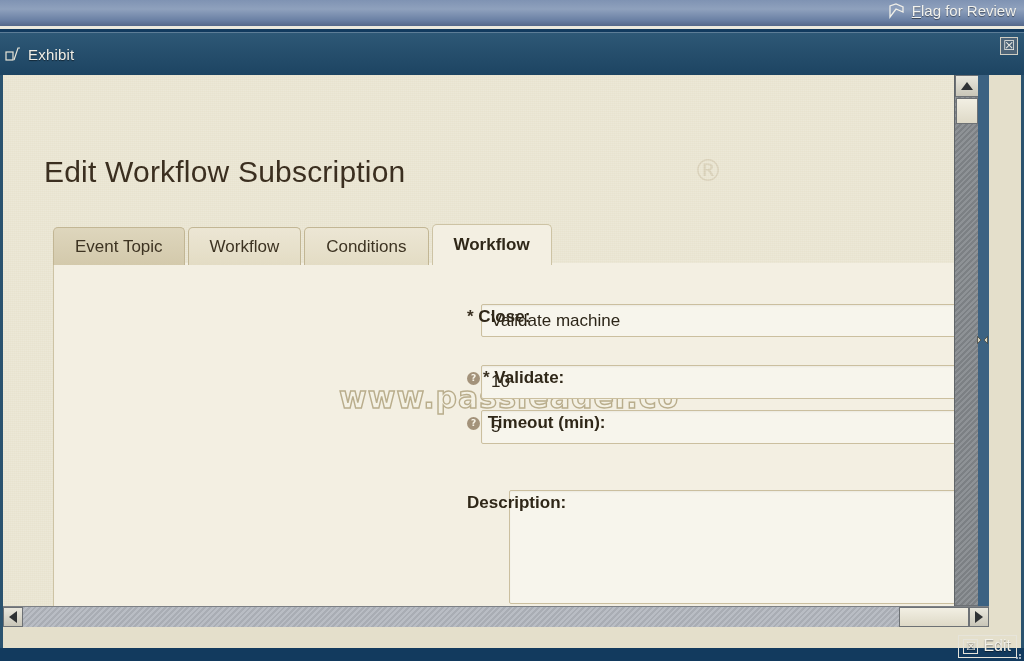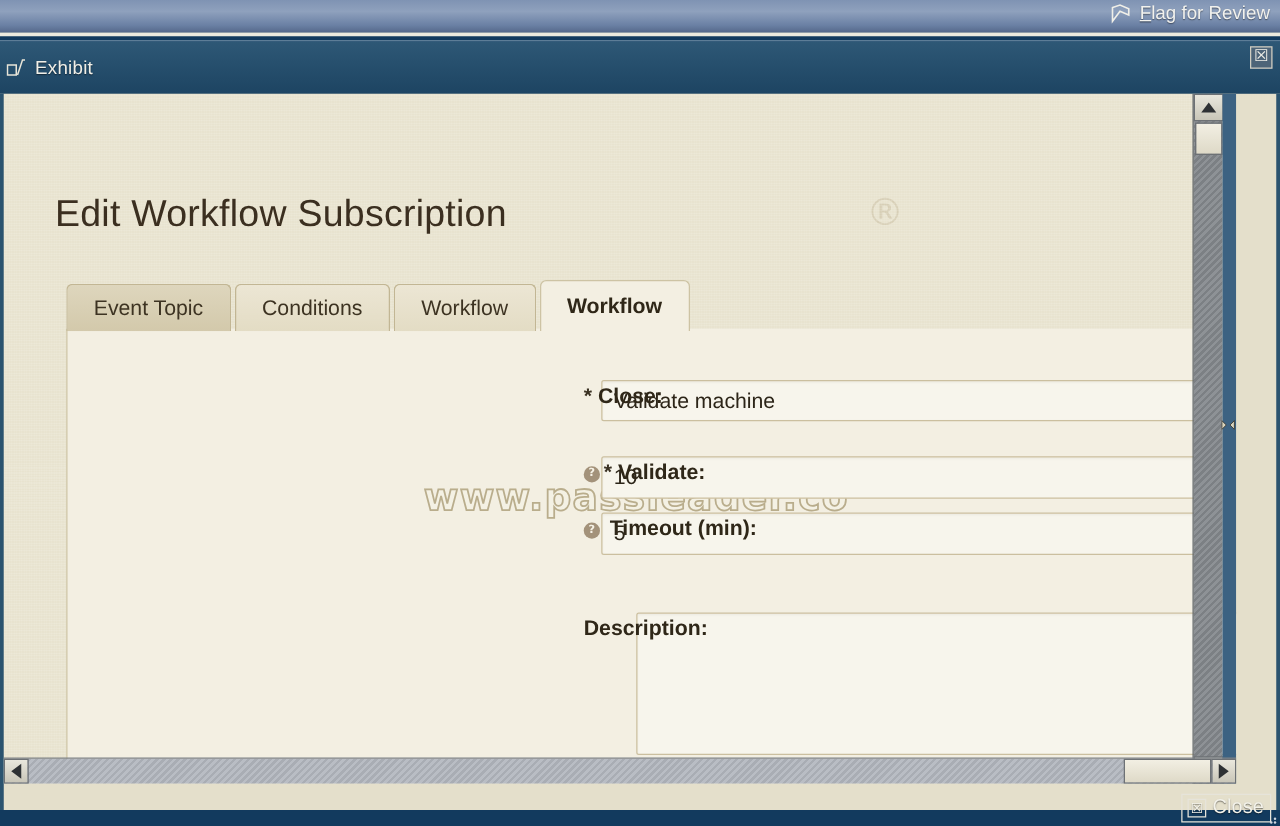--- a/index.html
+++ b/index.html
@@ -380,24 +380,24 @@
       </svg>
       <div id="vmware-reg">®</div>
 
       <div id="page-title">Edit Workflow Subscription</div>
 
       <div id="tab-strip">
         <div class="tab">
           <span>Event Topic</span>
         </div>
         <div class="tab lighter">
+          <span>Workflow</span>
+        </div>
+        <div class="tab lighter">
           <span>Conditions</span>
-        </div>
-        <div class="tab lighter">
-          <span>Workflow</span>
         </div>
         <div class="tab active">
           <span>Workflow</span>
         </div>
       </div>
 
       <div id="tab-panel"></div>
 
       <div id="form-area">
 
@@ -454,20 +454,20 @@
         </div>
       </div>
 
     </div>
   </div>
 </div>
 
 <div id="bottom-strip">
   <div id="close-button">
     <span class="boxx">☒</span>
-    <span>Close</span>
+    <span>Edit</span>
   </div>
   <svg id="resize-grip" viewBox="0 0 10 10">
     <circle cx="8" cy="8" r="1" fill="#cfd6de"></circle>
     <circle cx="5" cy="8" r="1" fill="#cfd6de"></circle>
     <circle cx="8" cy="5" r="1" fill="#cfd6de"></circle>
   </svg>
 </div>
 
 </body></html>

